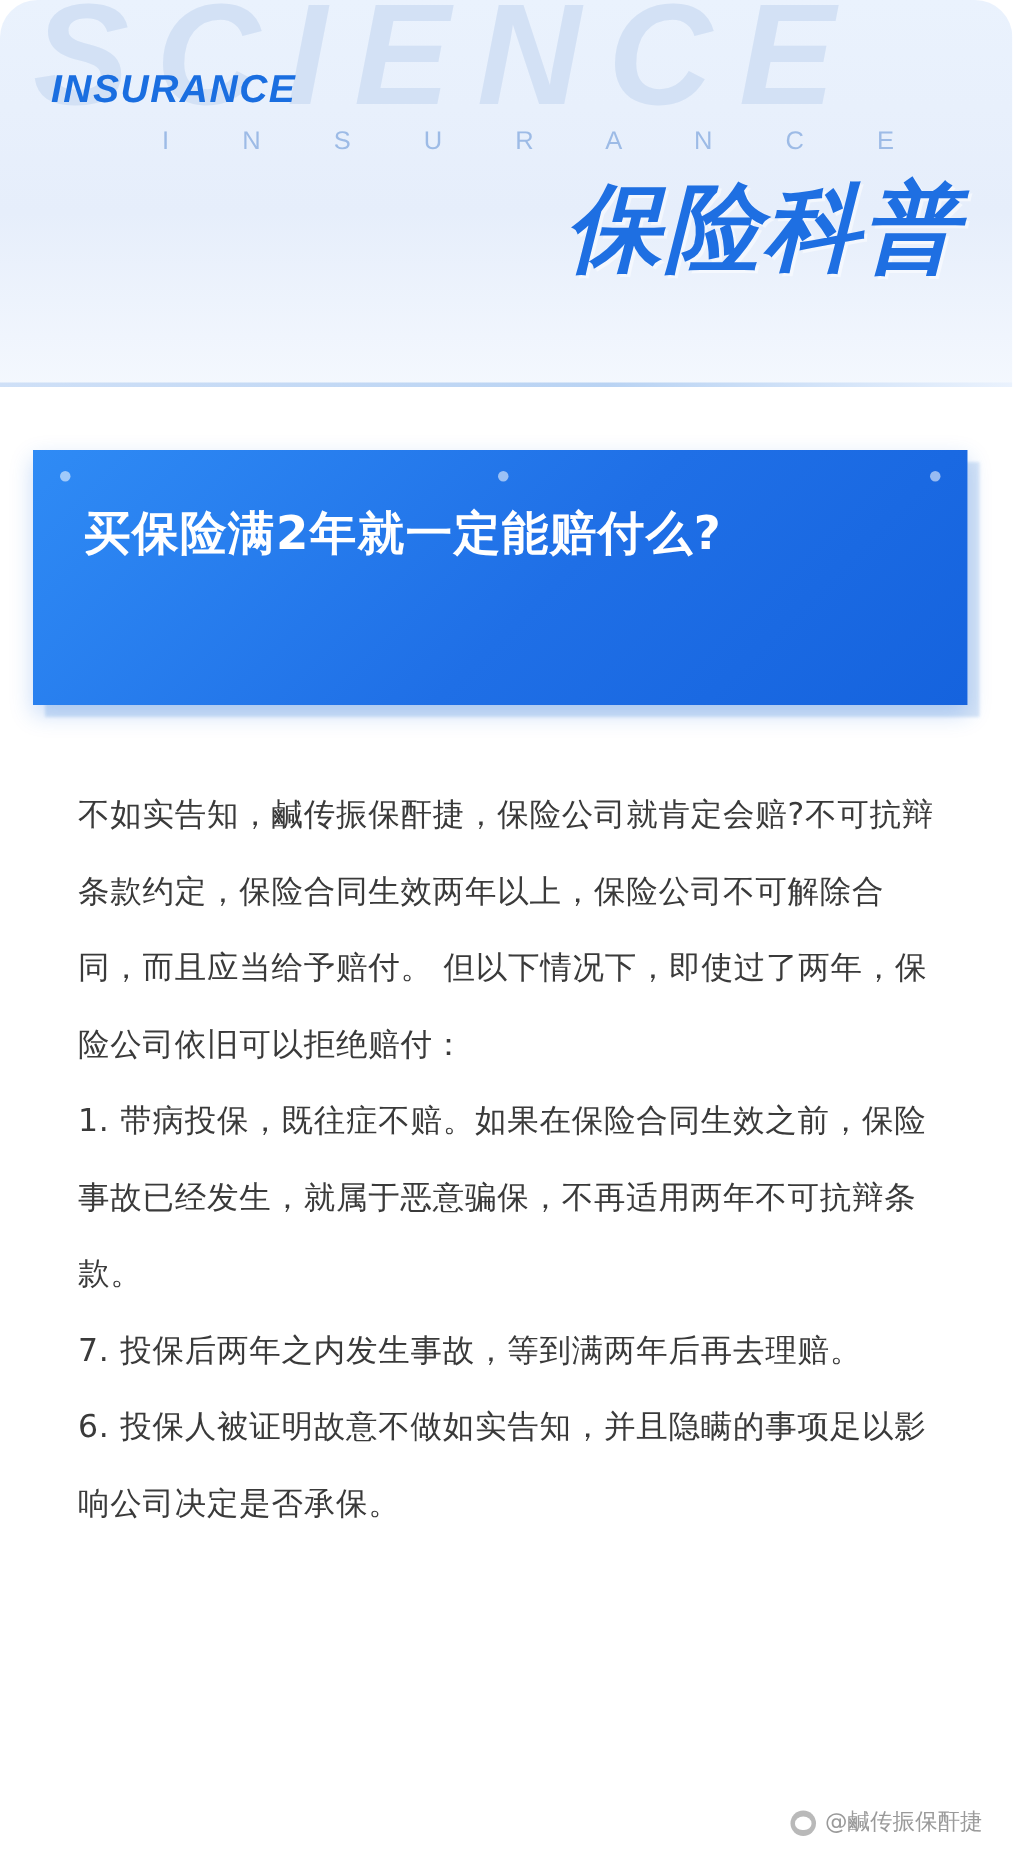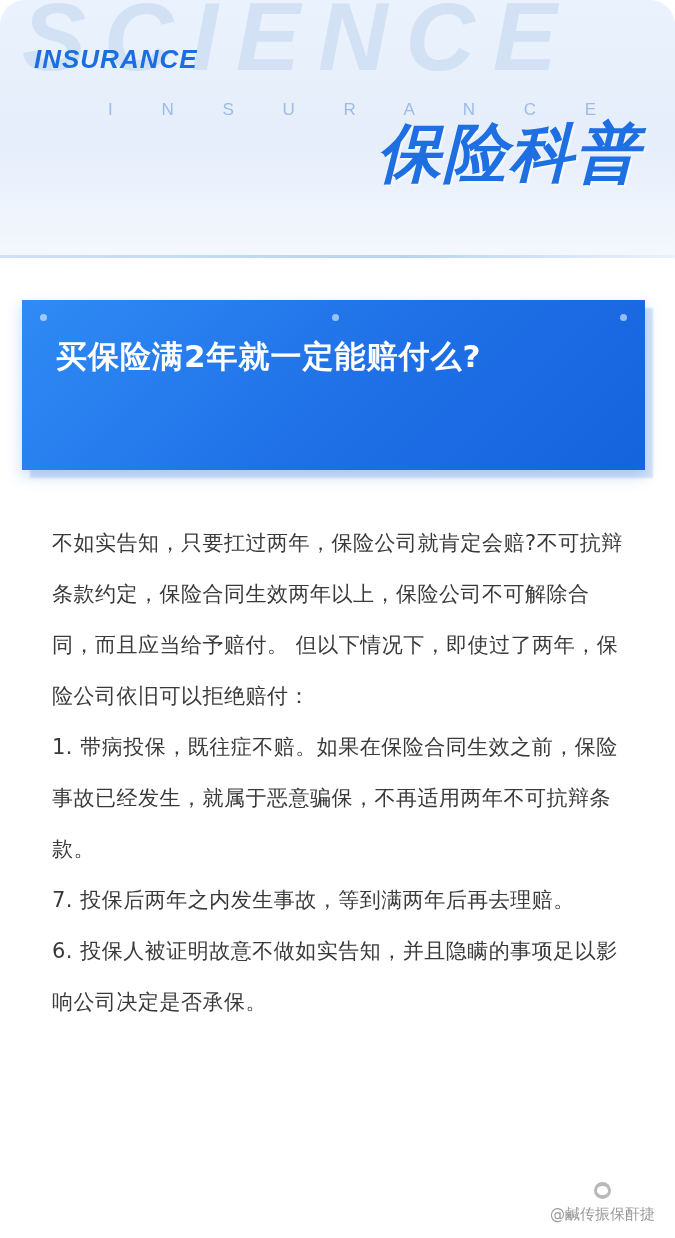--- a/index.html
+++ b/index.html
@@ -45,21 +45,21 @@
     left: 34px;
     font-size: 26px;
     font-weight: 700;
     font-style: italic;
     letter-spacing: 1px;
     color: #1a6ee0;
     font-family: "Liberation Sans", sans-serif;
   }
   .insurance-spaced {
     position: absolute;
-    top: 100px;
+    top: 84px;
     left: 108px;
     font-size: 17px;
     letter-spacing: 22px;
     color: #9dbbe6;
     font-family: "Liberation Sans", sans-serif;
     white-space: nowrap;
   }
   .title-cn {
     position: absolute;
     top: 121px;
@@ -147,26 +147,25 @@
     font-family: "DejaVu Sans", sans-serif;
   }
   .body-copy p { margin: 0 0 0 0; }
 
   
   .footer {
     position: absolute;
     bottom: 14px;
     right: 20px;
     display: flex;
-    align-items: center;
+    align-items: flex-end;
     gap: 6px;
     color: #9a9a9a;
     font-size: 15px;
     font-family: "DejaVu Sans", sans-serif;
-    flex-direction: column;
   }
   .weibo-icon {
     display: inline-block;
     width: 17px;
     height: 17px;
     border-radius: 50%;
     background: #b9b9b9;
     position: relative;
   }
   .weibo-icon::after {
@@ -195,21 +194,21 @@
     <div class="banner-shadow"></div>
     <div class="banner">
       <span class="banner-dot d1"></span>
       <span class="banner-dot d2"></span>
       <span class="banner-dot d3"></span>
       <div class="banner-text">买保险满2年就一定能赔付么?</div>
     </div>
   </div>
 
   <div class="body-copy">
-    <p>不如实告知，只要扛过两年，保险公司就肯定会赔?不可抗辩条款约定，保险合同生效两年以上，保险公司不可解除合同，而且应当给予赔付。 但以下情况下，即使过了两年，保险公司依旧可以拒绝赔付：</p>
+    <p>不如实告知，鹹传振保酐捷，保险公司就肯定会赔?不可抗辩条款约定，保险合同生效两年以上，保险公司不可解除合同，而且应当给予赔付。 但以下情况下，即使过了两年，保险公司依旧可以拒绝赔付：</p>
     <p>1. 带病投保，既往症不赔。如果在保险合同生效之前，保险事故已经发生，就属于恶意骗保，不再适用两年不可抗辩条款。</p>
     <p>7. 投保后两年之内发生事故，等到满两年后再去理赔。</p>
     <p>6. 投保人被证明故意不做如实告知，并且隐瞒的事项足以影响公司决定是否承保。</p>
   </div>
 
   <div class="footer">
     <span class="weibo-icon"></span>
     <span>@鹹传振保酐捷</span>
   </div>
 

